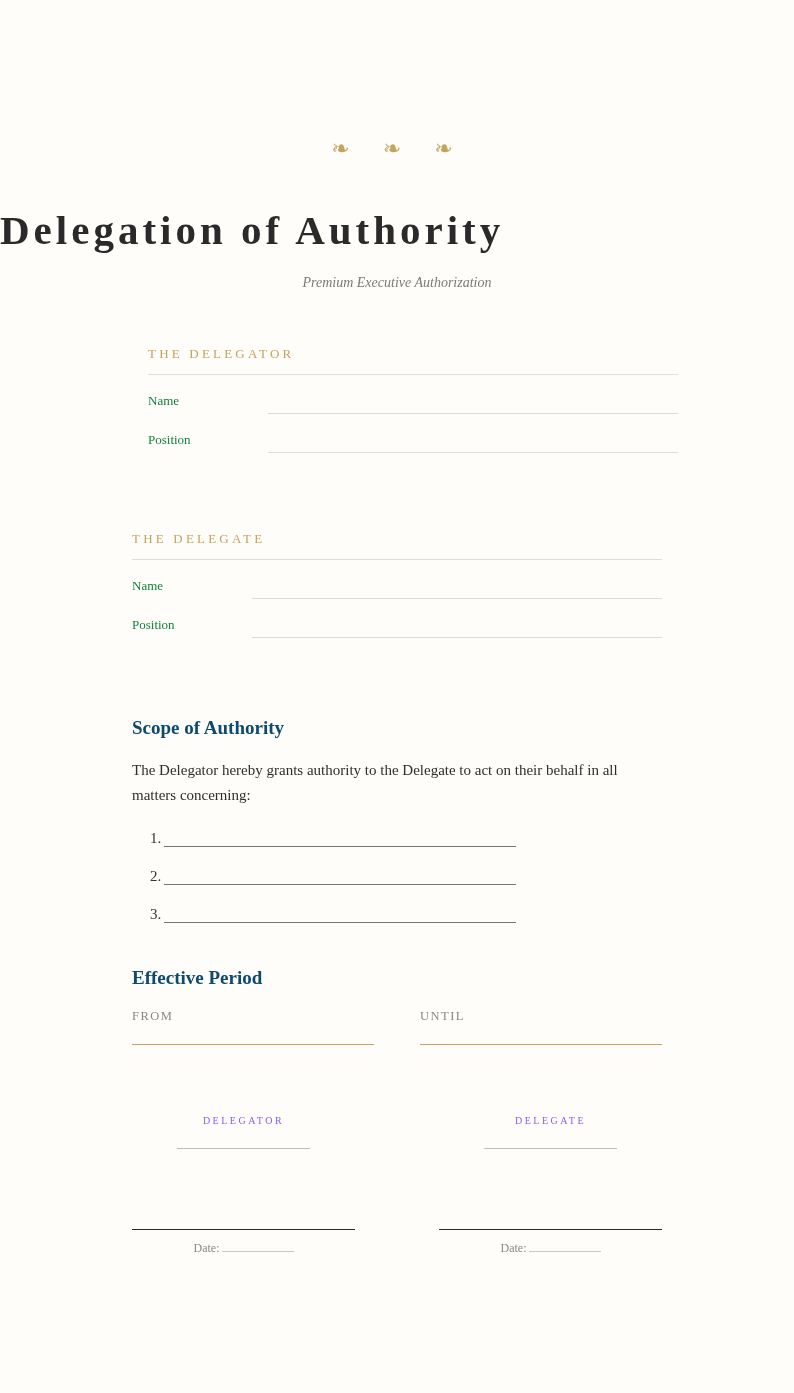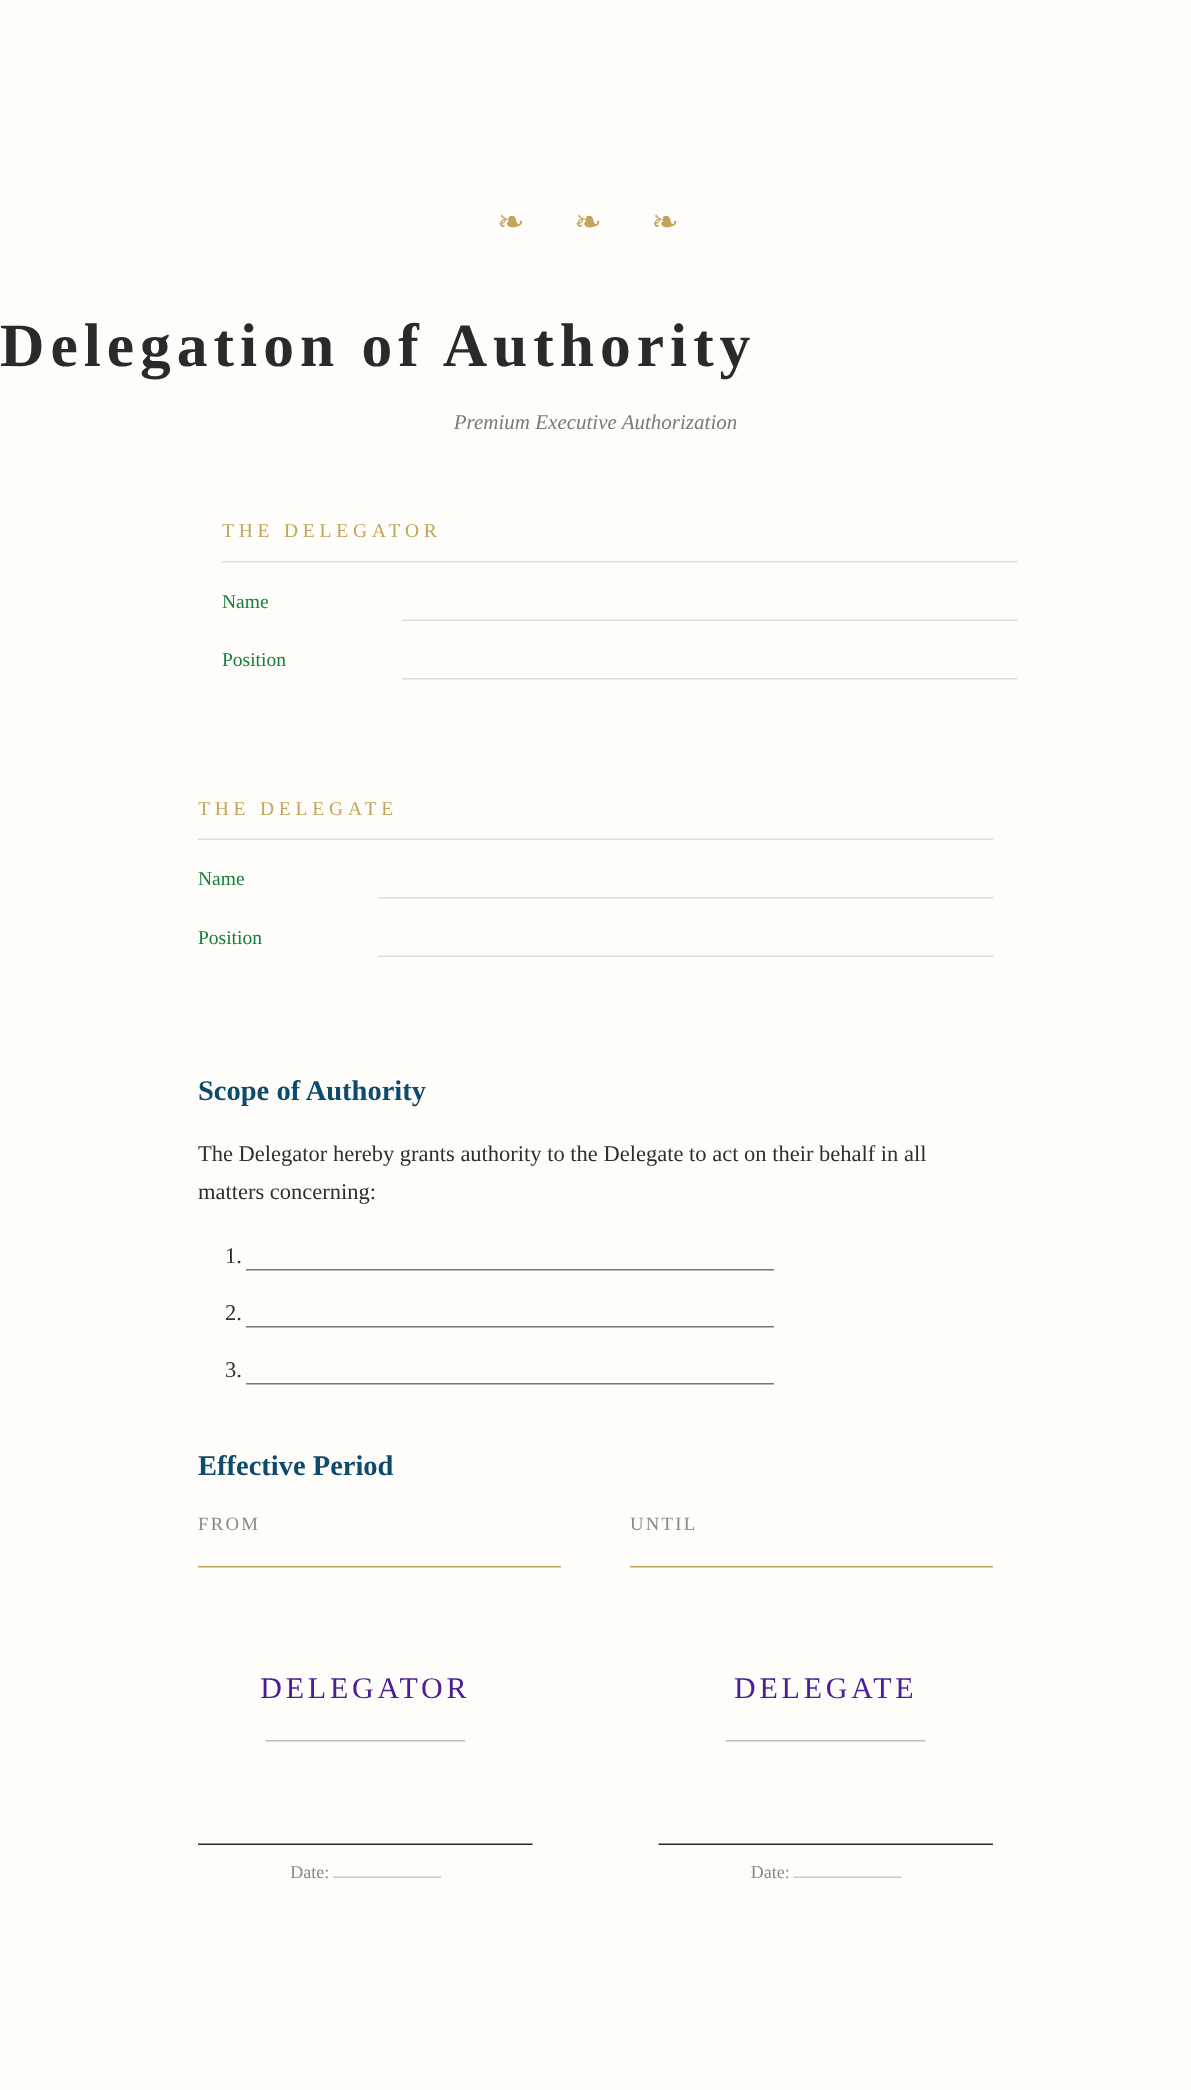--- a/index.html
+++ b/index.html
@@ -119,23 +119,23 @@
       height: 1px;
       border-bottom: 1px solid #c3a45c;
     }
     .sig-col {
       position: absolute;
       top: 1110px;
       width: 223px;
       text-align: center;
     }
     .sig-role {
-      font-size: 20px;
+      font-size: 10px;
       letter-spacing: 2.5px;
-      color: #4c1d95;
+      color: #8b5cf6;
       margin-top: 5px;
     }
     .sig-name-line {
       width: 133px;
       margin: 22px auto 0 auto;
       border-bottom: 1px solid #bdbdbd;
       height: 1px;
     }
     .sig-line {
       position: absolute;

